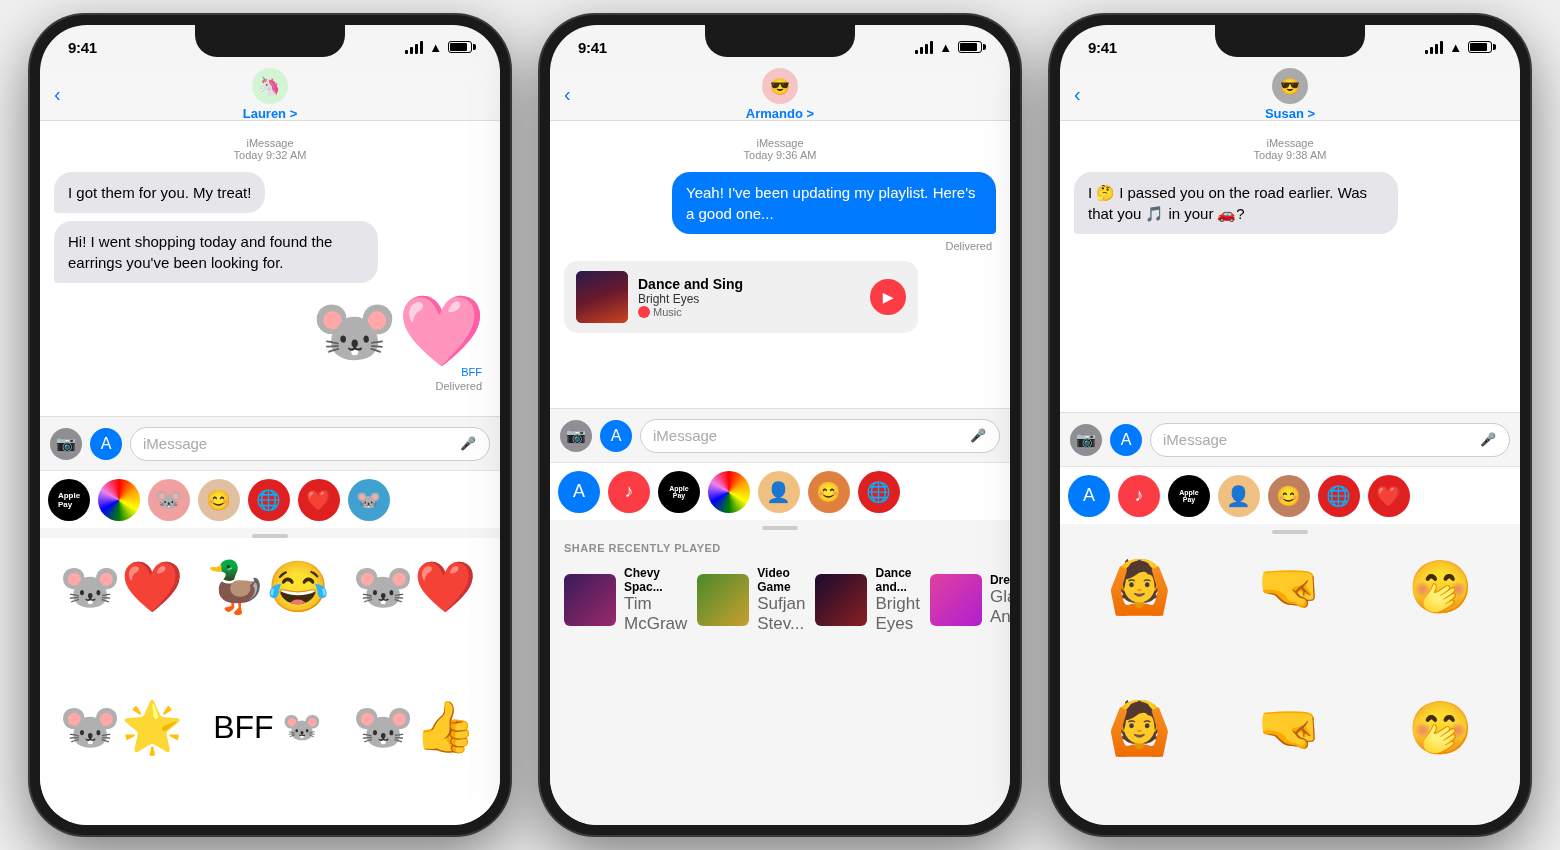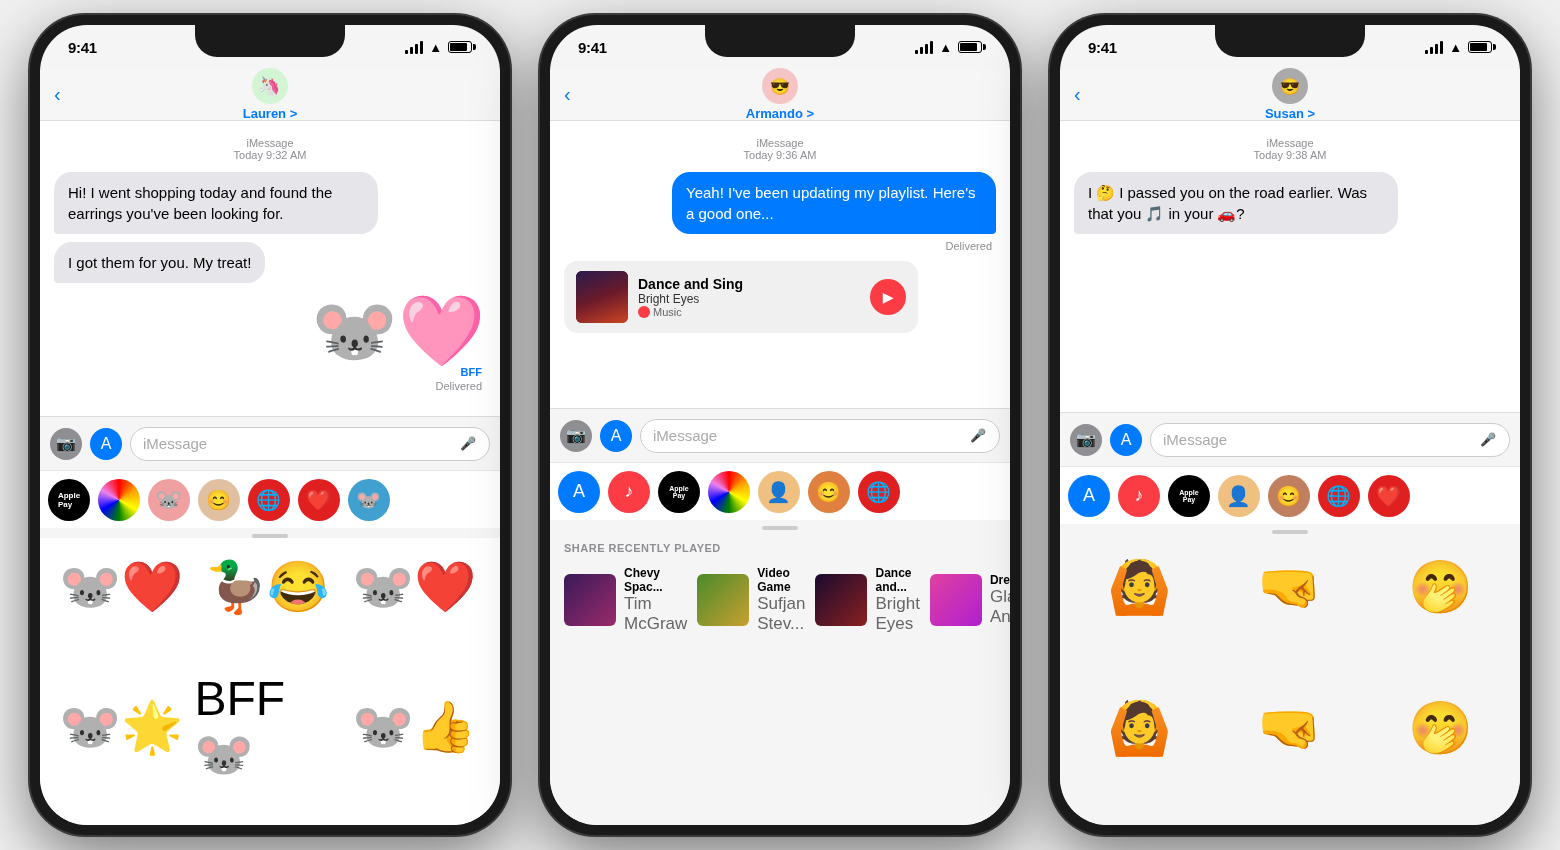--- a/index.html
+++ b/index.html
@@ -500,30 +500,30 @@
       </div>
 
       <div class="messages-scroll">
         <div class="imessage-label">
           <span>iMessage</span><br>
           <span>Today 9:32 AM</span>
         </div>
 
         <div class="message-row">
           <div class="bubble bubble-received">
+            I got them for you. My treat!
+          </div>
+          <div class="bubble bubble-received">
             Hi! I went shopping today and found the earrings you've been looking for.
-          </div>
-          <div class="bubble bubble-received">
-            I got them for you. My treat!
           </div>
         </div>
 
         <div style="display:flex; justify-content:flex-end; margin: 6px 0; flex-direction:column; align-items:flex-end;">
           <div style="font-size: 70px; line-height:1; text-align:right;">🐭🩷</div>
-          <div style="font-size:11px; color:#007AFF; font-weight:700; margin-right:4px;">BFF</div>
+          <div style="font-size:11px; color:#007AFF; font-weight:400; margin-right:4px;">BFF</div>
           <div class="delivered-label">Delivered</div>
         </div>
       </div>
 
       <div class="input-bar">
         <div class="input-icon-btn camera-btn">📷</div>
         <div class="input-icon-btn appstore-btn" style="font-size:16px;">A</div>
         <div class="input-field">
           <span class="input-placeholder">iMessage</span>
           <span class="mic-icon">🎤</span>
@@ -542,21 +542,21 @@
         <div class="tray-icon" style="background:#40a0d0; font-size:20px;">🐭</div>
       </div>
 
       <div class="scroll-indicator"></div>
 
       <div class="sticker-area" style="flex:1; background:#fff; padding:4px 8px;">
         <div class="sticker-placeholder" style="font-size:50px;">🐭❤️</div>
         <div class="sticker-placeholder" style="font-size:50px;">🦆😂</div>
         <div class="sticker-placeholder" style="font-size:50px;">🐭❤️</div>
         <div class="sticker-placeholder" style="font-size:50px;">🐭🌟</div>
-        <div class="sticker-placeholder" style="font-size:48px;">BFF 🐭</div>
+        <div class="sticker-placeholder" style="font-size:32px;text-align:center;">BFF 🐭</div>
         <div class="sticker-placeholder" style="font-size:50px;">🐭👍</div>
       </div>
     </div>
   </div>
 </div>
 
 <div class="phone">
   <div class="screen">
     <div class="phone-content">
       <div class="notch"></div>

